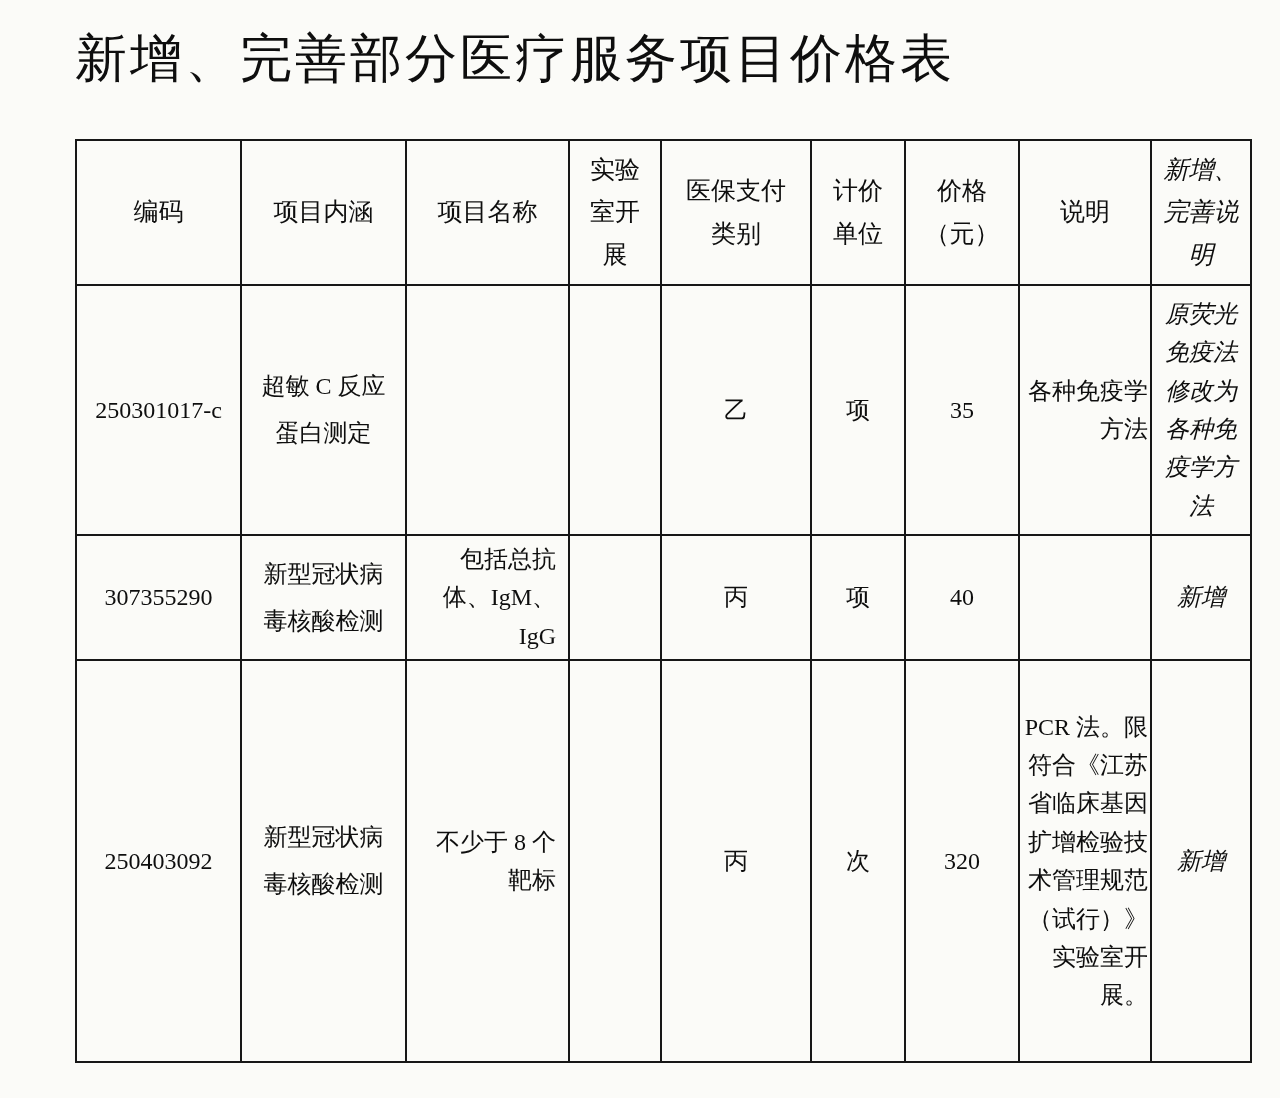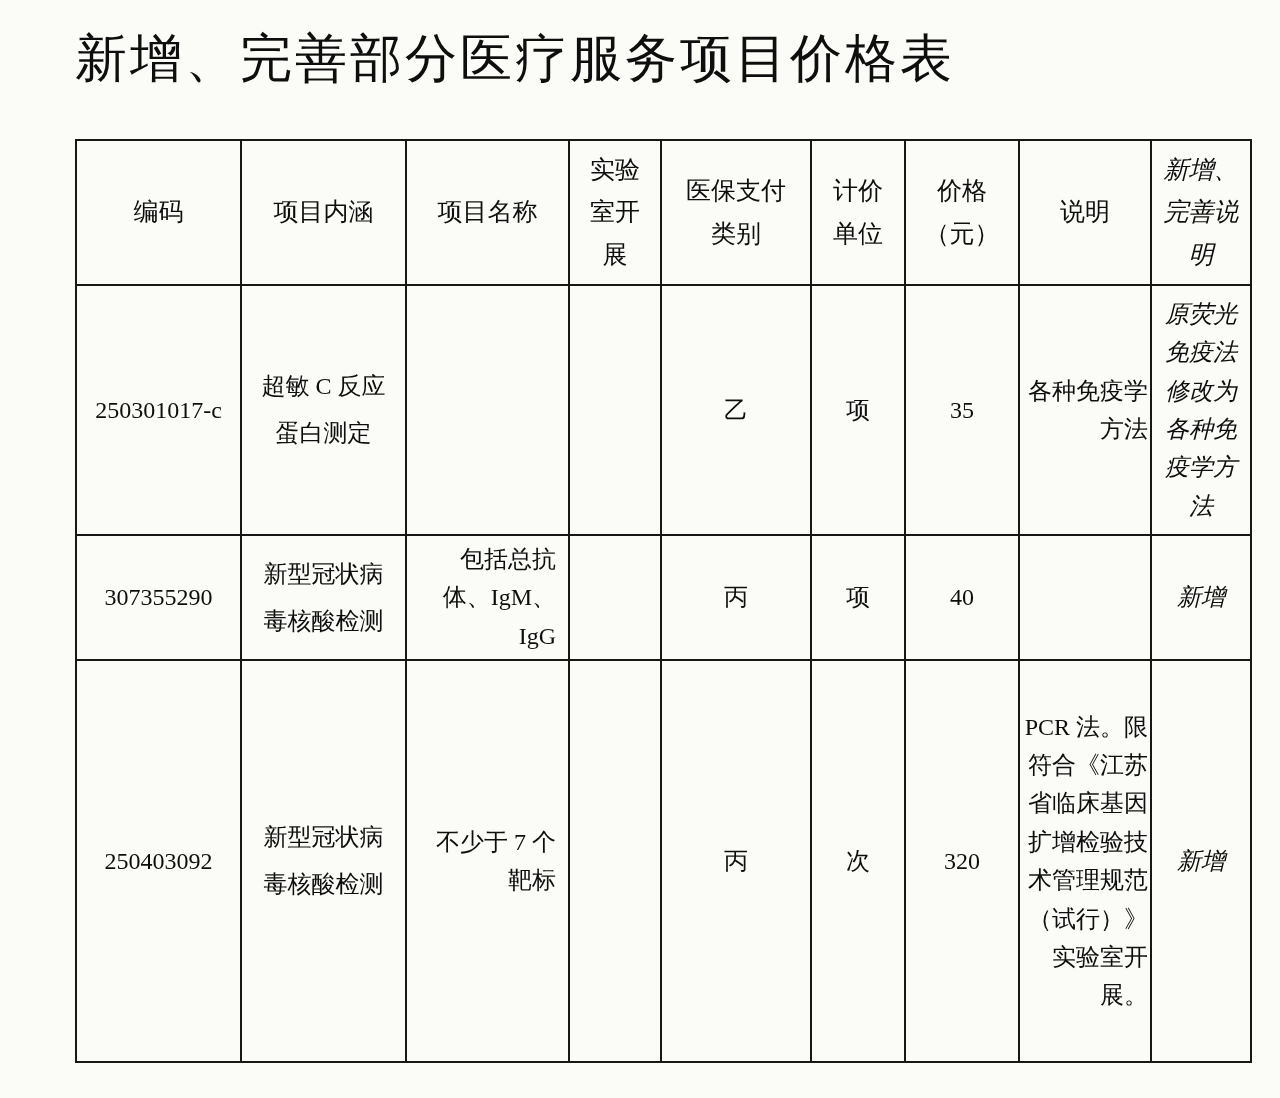--- a/index.html
+++ b/index.html
@@ -103,21 +103,21 @@
         <td class="cell-exclusion"></td>
         <td class="cell-category">丙</td>
         <td class="cell-unit">项</td>
         <td class="cell-price">40</td>
         <td class="cell-note"></td>
         <td class="cell-change">新增</td>
       </tr>
       <tr class="row-3">
         <td class="cell-code">250403092</td>
         <td class="cell-name">新型冠状病毒核酸检测</td>
-        <td class="cell-content">不少于 7 个靶标</td>
+        <td class="cell-content">不少于 8 个靶标</td>
         <td class="cell-exclusion"></td>
         <td class="cell-category">丙</td>
         <td class="cell-unit">次</td>
         <td class="cell-price">320</td>
         <td class="cell-note">PCR 法。限符合《江苏省临床基因扩增检验技术管理规范（试行）》实验室开展。</td>
         <td class="cell-change">新增</td>
       </tr>
     </tbody>
   </table>
 

